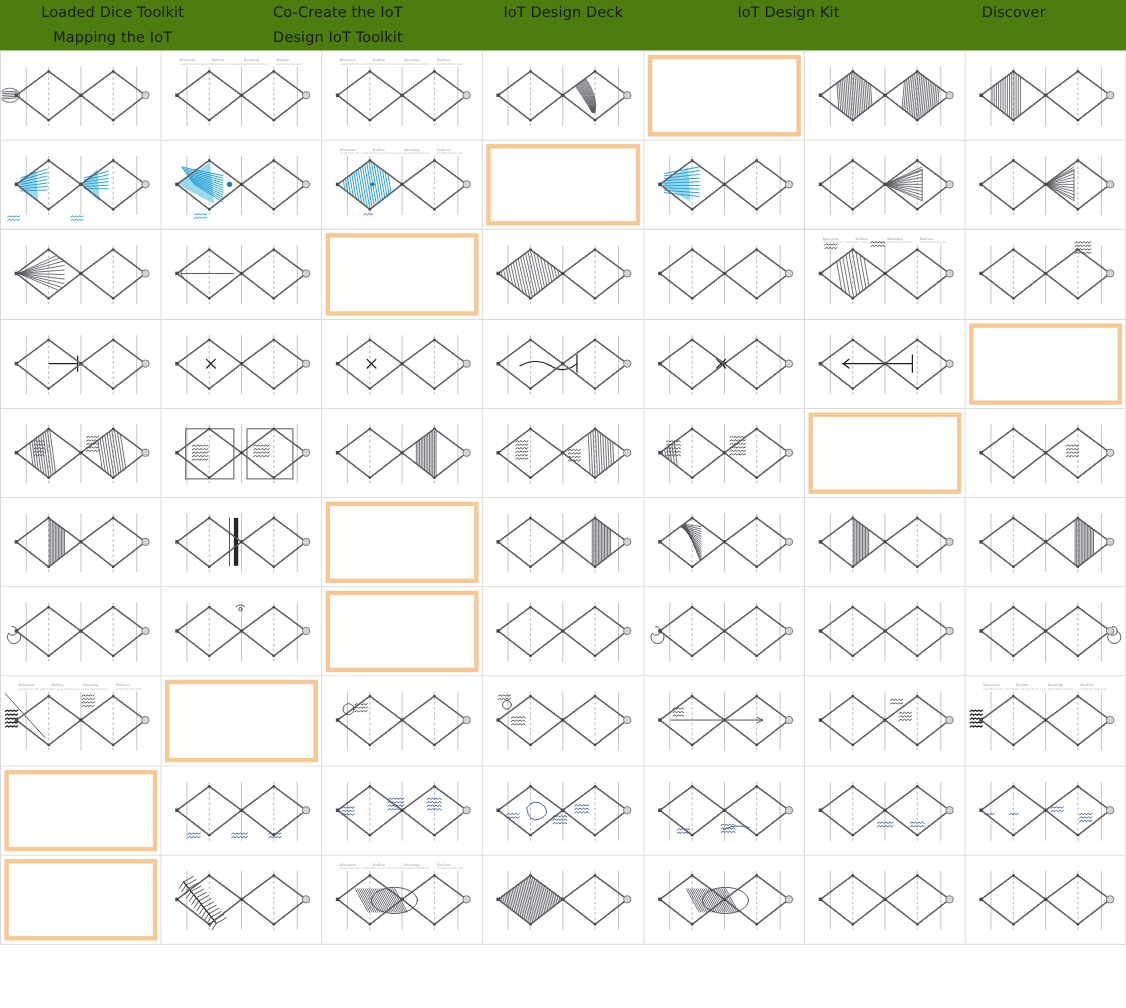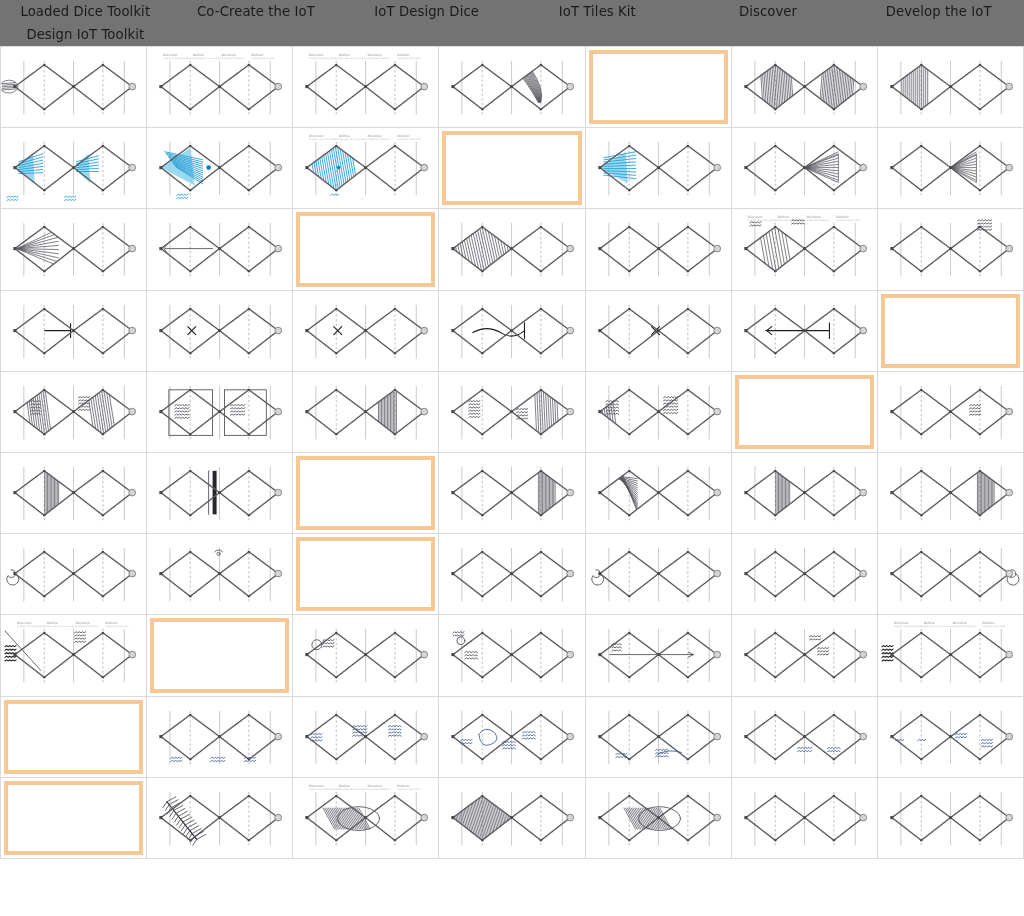--- a/index.html
+++ b/index.html
@@ -7,24 +7,24 @@
     width: 1024px; height: 916px;
     background: #ffffff;
     font-family: "DejaVu Sans", "Liberation Sans", sans-serif;
     overflow: hidden;
   }
   #root { width: 1024px; height: 916px; position: relative; }
 
   
   .header-row {
     display: grid;
-    grid-template-columns: repeat(6, 1fr);
+    grid-template-columns: repeat(5, 1fr);
     height: 46px;
     align-items: center;
-    background: #737373;
+    background: #4d7c0f;
   }
   .col-head {
     text-align: center;
     font-size: 13.2px;
     color: #1b1b1b;
     letter-spacing: .1px;
     white-space: nowrap;
     font-weight: 400;
   }
 
@@ -72,24 +72,24 @@
   .lbl2 { fill:#b9b9be; }
 </style>
 </head>
 <body>
 
 <div id="root">
 
   <div class="header-row">
       <div class="col-head">Loaded Dice Toolkit</div>
       <div class="col-head">Co-Create the IoT</div>
-      <div class="col-head">IoT Design Dice</div>
-      <div class="col-head">IoT Tiles Kit</div>
+      <div class="col-head">IoT Design Deck</div>
+      <div class="col-head">IoT Design Kit</div>
       <div class="col-head">Discover</div>
-      <div class="col-head">Develop the IoT</div>
+      <div class="col-head">Mapping the IoT</div>
       <div class="col-head">Design IoT Toolkit</div>
     </div>
 
   <div class="grid">
       <div class="cell">
         <svg class="sketch" viewBox="0 0 146 81" preserveAspectRatio="none">
           <defs>
             <clipPath id="c1-0">
               <path d="M14 40 L43.5 18 L73 40 L43.5 63 Z"></path>
             </clipPath>

